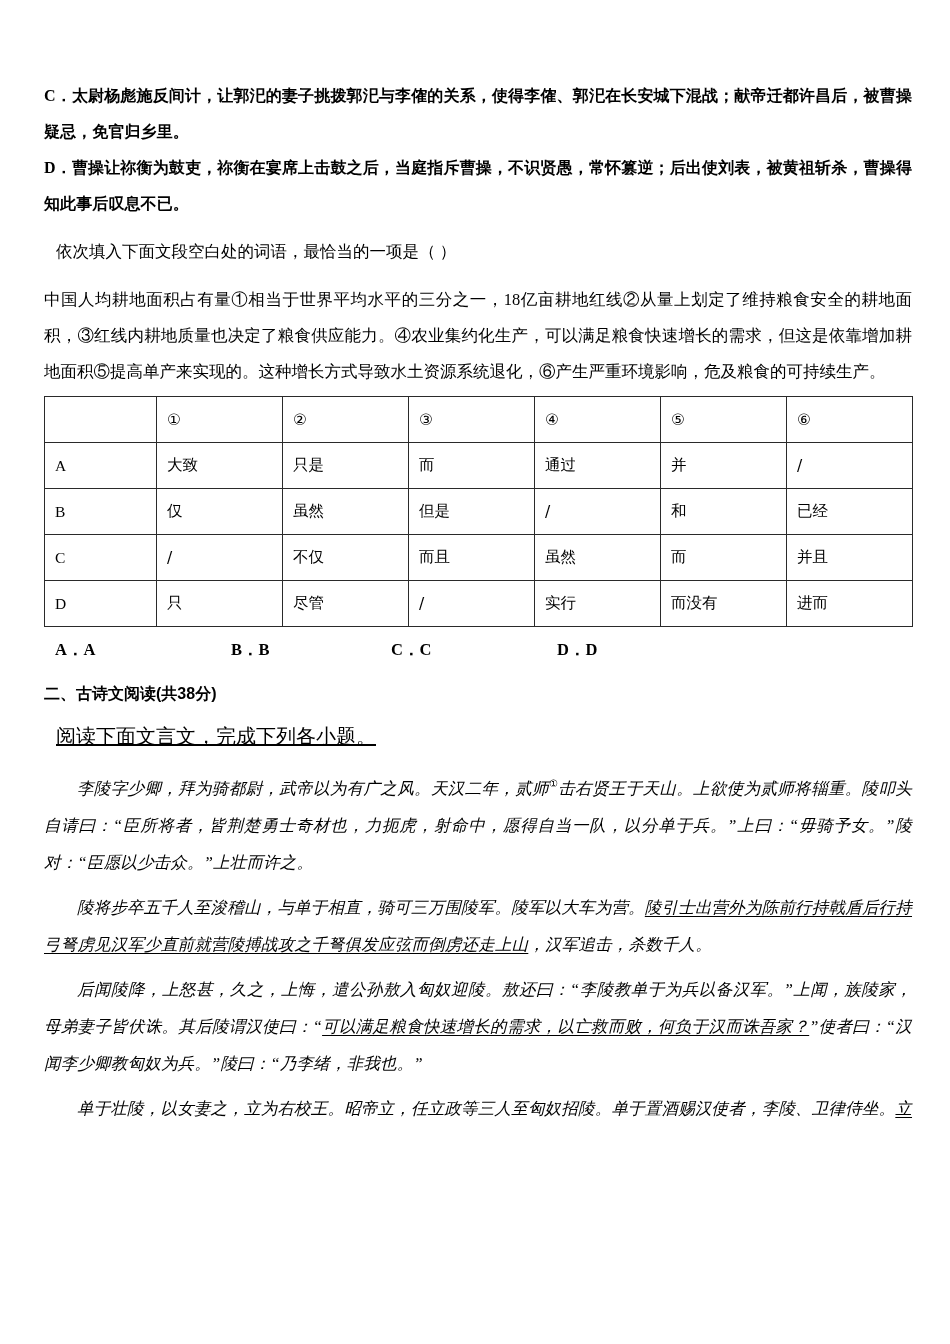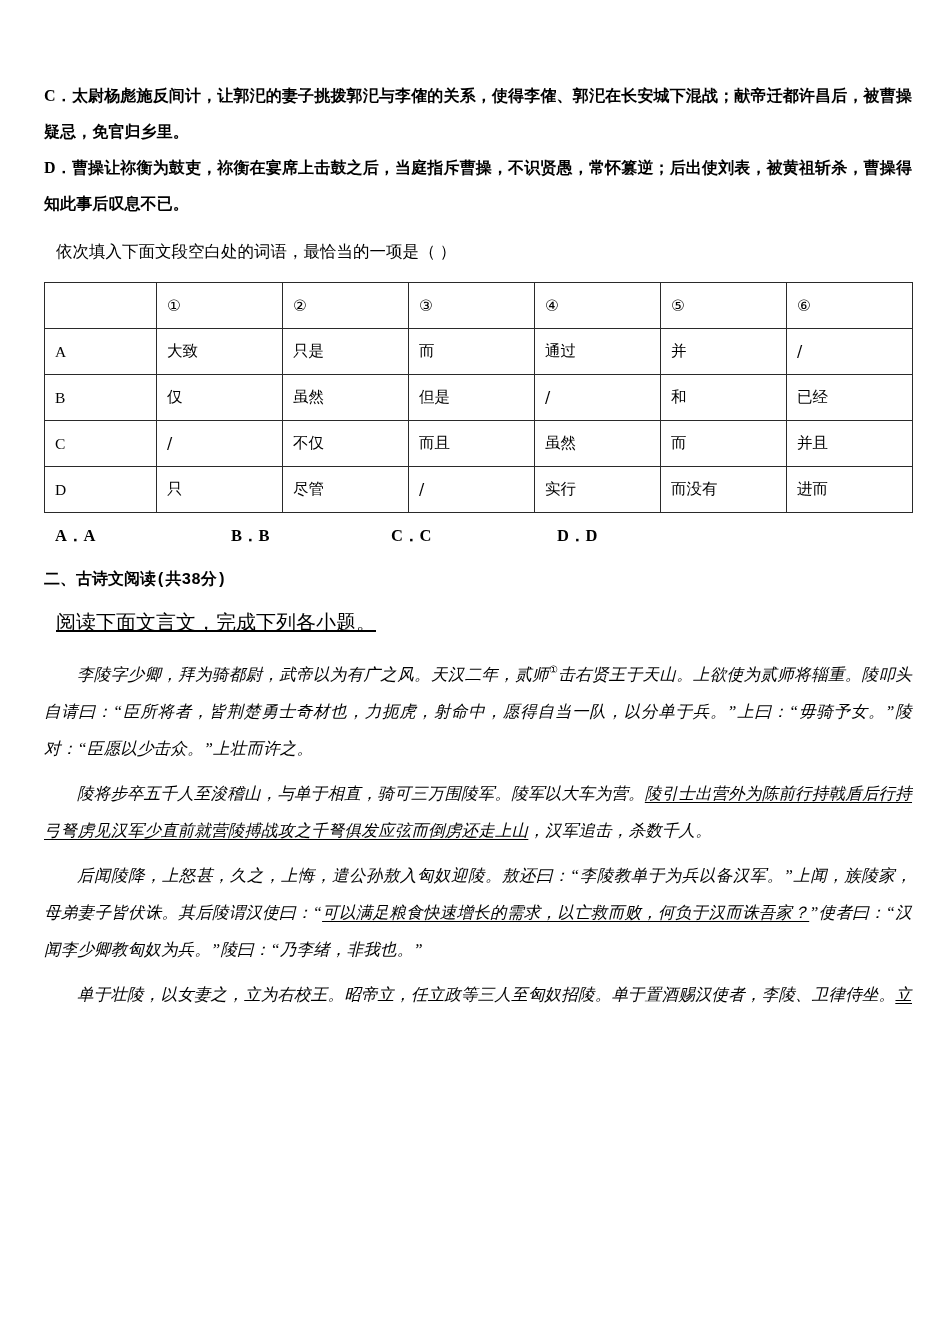--- a/index.html
+++ b/index.html
@@ -93,21 +93,21 @@
     position: relative;
     height: 30px;
   }
   .answers span.ans {
     position: absolute;
     top: 0;
   }
 
   
   .sec-head {
-    font-family: Liberation Mono, monospace;
+    font-family: Liberation Sans, sans-serif;
     font-weight: bold;
     font-size: 16px;
     line-height: 30px;
     margin: 14px 0 0 0;
   }
   .sec-sub {
     font-size: 20px;
     line-height: 30px;
     margin: 12px;
     font-family: "DejaVu Sans", "Liberation Sans", sans-serif;
@@ -138,20 +138,21 @@
 <body>
 
 <div class="page">
 
   <p class="para hei"><span class="opt-label">C．</span><span>太尉杨彪施反间计，让郭汜的妻子挑拨郭汜与李傕的关系，使得李傕、郭汜在长安城下混战；献帝迁都许昌后，被曹操疑忌，免官归乡里。</span></p>
 
   <p class="para hei"><span class="opt-label">D．</span><span>曹操让祢衡为鼓吏，祢衡在宴席上击鼓之后，当庭指斥曹操，不识贤愚，常怀篡逆；后出使刘表，被黄祖斩杀，曹操得知此事后叹息不已。</span></p>
 
   <p class="stem">依次填入下面文段空白处的词语，最恰当的一项是（      ）</p>
 
+  <p class="passage">中国人均耕地面积占有量①相当于世界平均水平的三分之一，18亿亩耕地红线②从量上划定了维持粮食安全的耕地面积，③红线内耕地质量也决定了粮食供应能力。④农业集约化生产，可以满足粮食快速增长的需求，但这是依靠增加耕地面积⑤提高单产来实现的。这种增长方式导致水土资源系统退化，⑥产生严重环境影响，危及粮食的可持续生产。</p>
 
   <table class="choices">
     <colgroup>
       <col class="c0">
         <col class="cN">
         <col class="cN">
         <col class="cN">
         <col class="cN">
         <col class="cN">
         <col class="cN">

